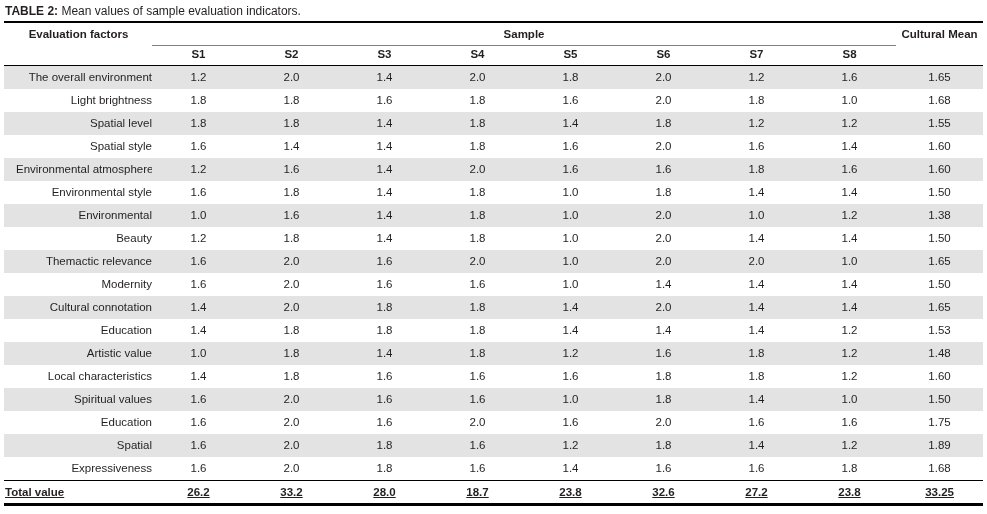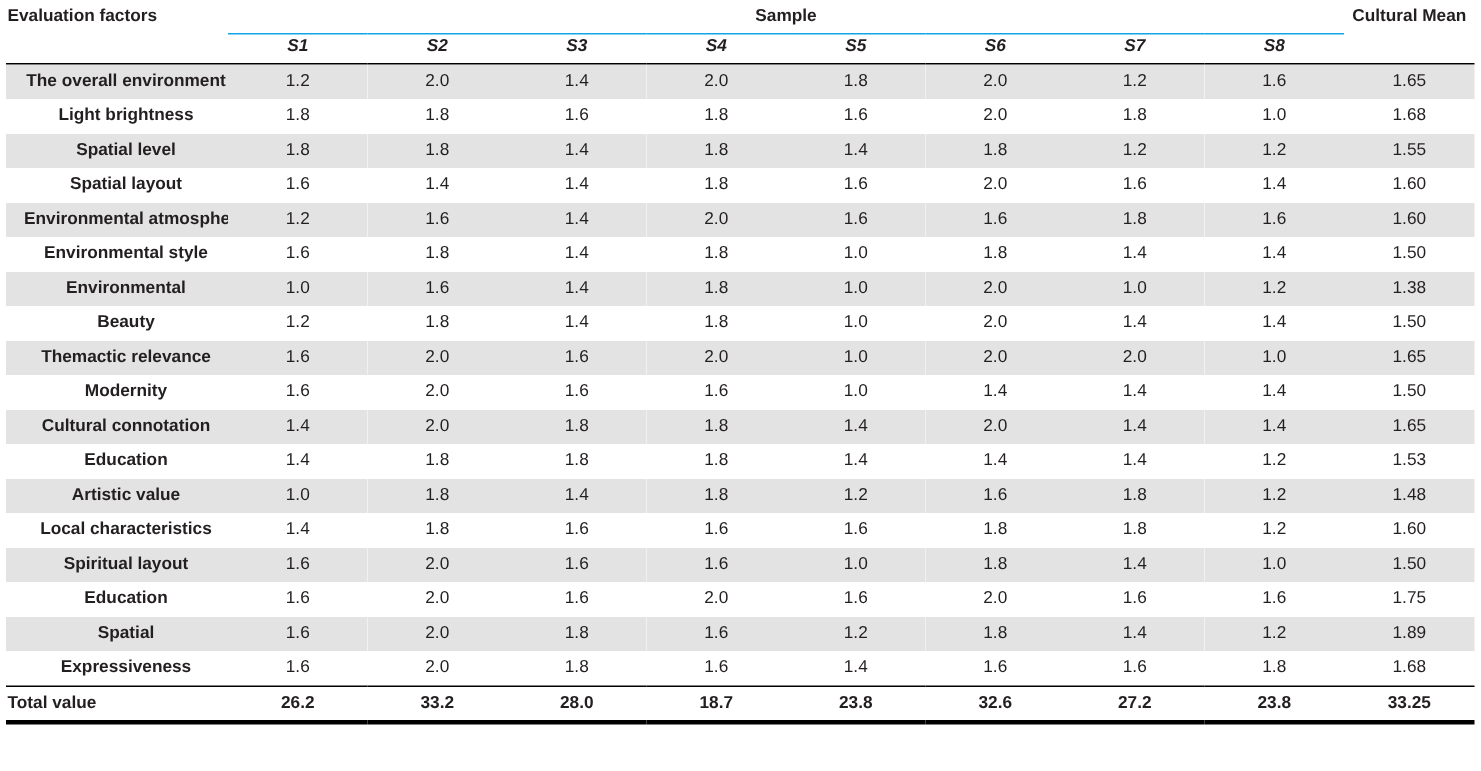--- a/index.html
+++ b/index.html
@@ -35,58 +35,59 @@
   }
   th, td {
     font-size: 11.5px;
     line-height: 13px;
     padding: 0;
     overflow: hidden;
     white-space: nowrap;
   }
   thead th { font-weight: 700; text-align: center; }
   th.factor-head {
-    text-align: left;
+    text-align: center;
     vertical-align: top;
     padding: 5px 0 0 1px;
     border-bottom: 1px solid #000000;
   }
   th.sample-group {
     padding: 5px 0 4px 0;
     border-bottom: 1px solid #0ea5e9;
   }
   th.combined-head {
     vertical-align: top;
     padding: 5px 2px 0 2px;
     line-height: 13.5px;
     white-space: normal;
     border-bottom: 1px solid #000000;
   }
   tr.sample-cols-row th {
     padding: 2px 0 4px 0;
     border-bottom: 1px solid #000000;
-    font-style: italic;
   }
   tbody td { height: 23px; text-align: center; }
-  tbody td.factor { text-align: center; padding-left: 12px; font-weight: bold; }
+  tbody td.factor { text-align: right; padding-left: 12px; }
   tbody tr:nth-child(odd) { background: #e3e3e3; }
   tfoot td {
     font-weight: 700;
     height: 22px;
     text-align: center;
     border-top: 1.5px solid #000000;
     border-bottom: 3px solid #000000;
+    text-decoration: underline;
   }
   tfoot td.factor { text-align: left; padding-left: 1px; }
 </style>
 </head>
 <body>
 
 <div class="page">
 
+  <div class="table-title"><span class="title-label">TABLE 2:</span><span> Mean values of sample evaluation indicators.</span></div>
 
   <table class="data-table">
     <colgroup>
       <col style="width:148px">
       <col style="width:93px">
         <col style="width:93px">
         <col style="width:93px">
         <col style="width:93px">
       <col style="width:93px">
         <col style="width:93px">
@@ -142,21 +143,21 @@
           <td class="val">1.8</td>
           <td class="val">1.4</td>
           <td class="val">1.8</td>
           <td class="val">1.4</td>
           <td class="val">1.8</td>
           <td class="val">1.2</td>
           <td class="val">1.2</td>
           <td class="val mean">1.55</td>
         </tr>
         <tr>
-          <td class="factor">Spatial layout</td>
+          <td class="factor">Spatial style</td>
           <td class="val">1.6</td>
           <td class="val">1.4</td>
           <td class="val">1.4</td>
           <td class="val">1.8</td>
           <td class="val">1.6</td>
           <td class="val">2.0</td>
           <td class="val">1.6</td>
           <td class="val">1.4</td>
           <td class="val mean">1.60</td>
         </tr>
@@ -274,21 +275,21 @@
           <td class="val">1.8</td>
           <td class="val">1.6</td>
           <td class="val">1.6</td>
           <td class="val">1.6</td>
           <td class="val">1.8</td>
           <td class="val">1.8</td>
           <td class="val">1.2</td>
           <td class="val mean">1.60</td>
         </tr>
         <tr>
-          <td class="factor">Spiritual layout</td>
+          <td class="factor">Spiritual values</td>
           <td class="val">1.6</td>
           <td class="val">2.0</td>
           <td class="val">1.6</td>
           <td class="val">1.6</td>
           <td class="val">1.0</td>
           <td class="val">1.8</td>
           <td class="val">1.4</td>
           <td class="val">1.0</td>
           <td class="val mean">1.50</td>
         </tr>

